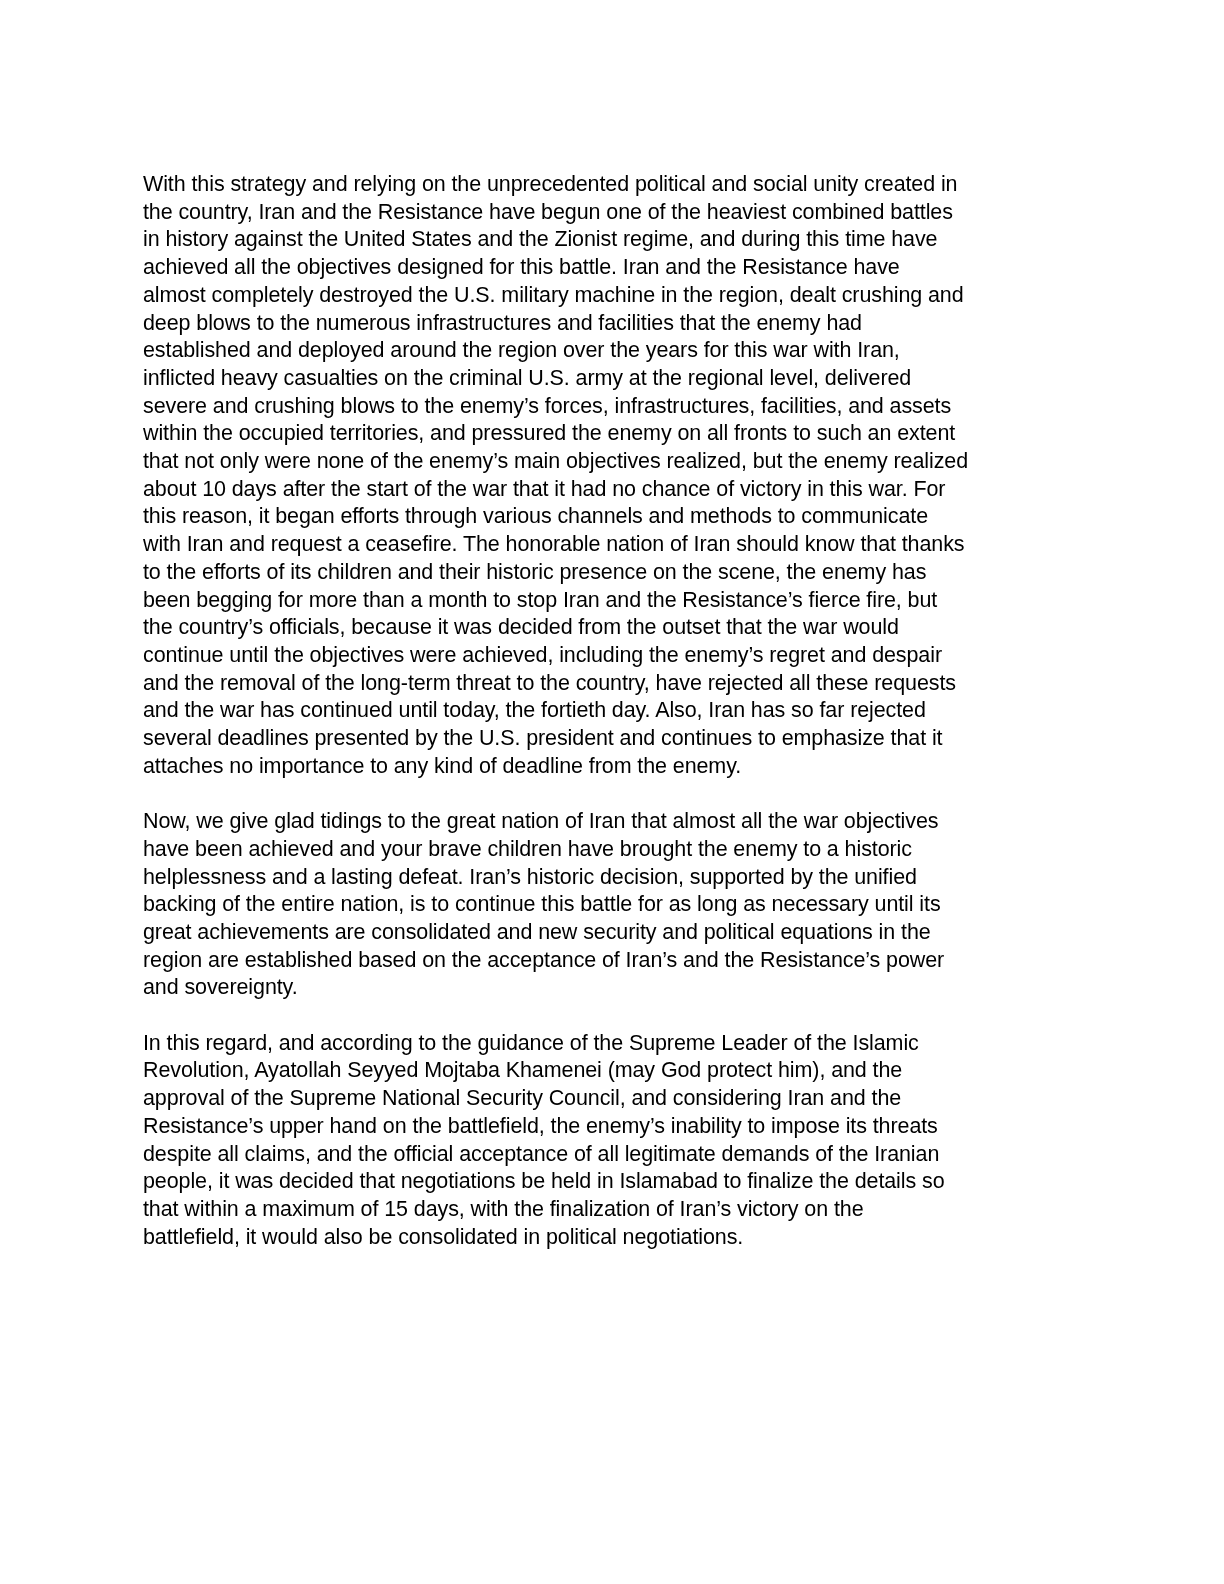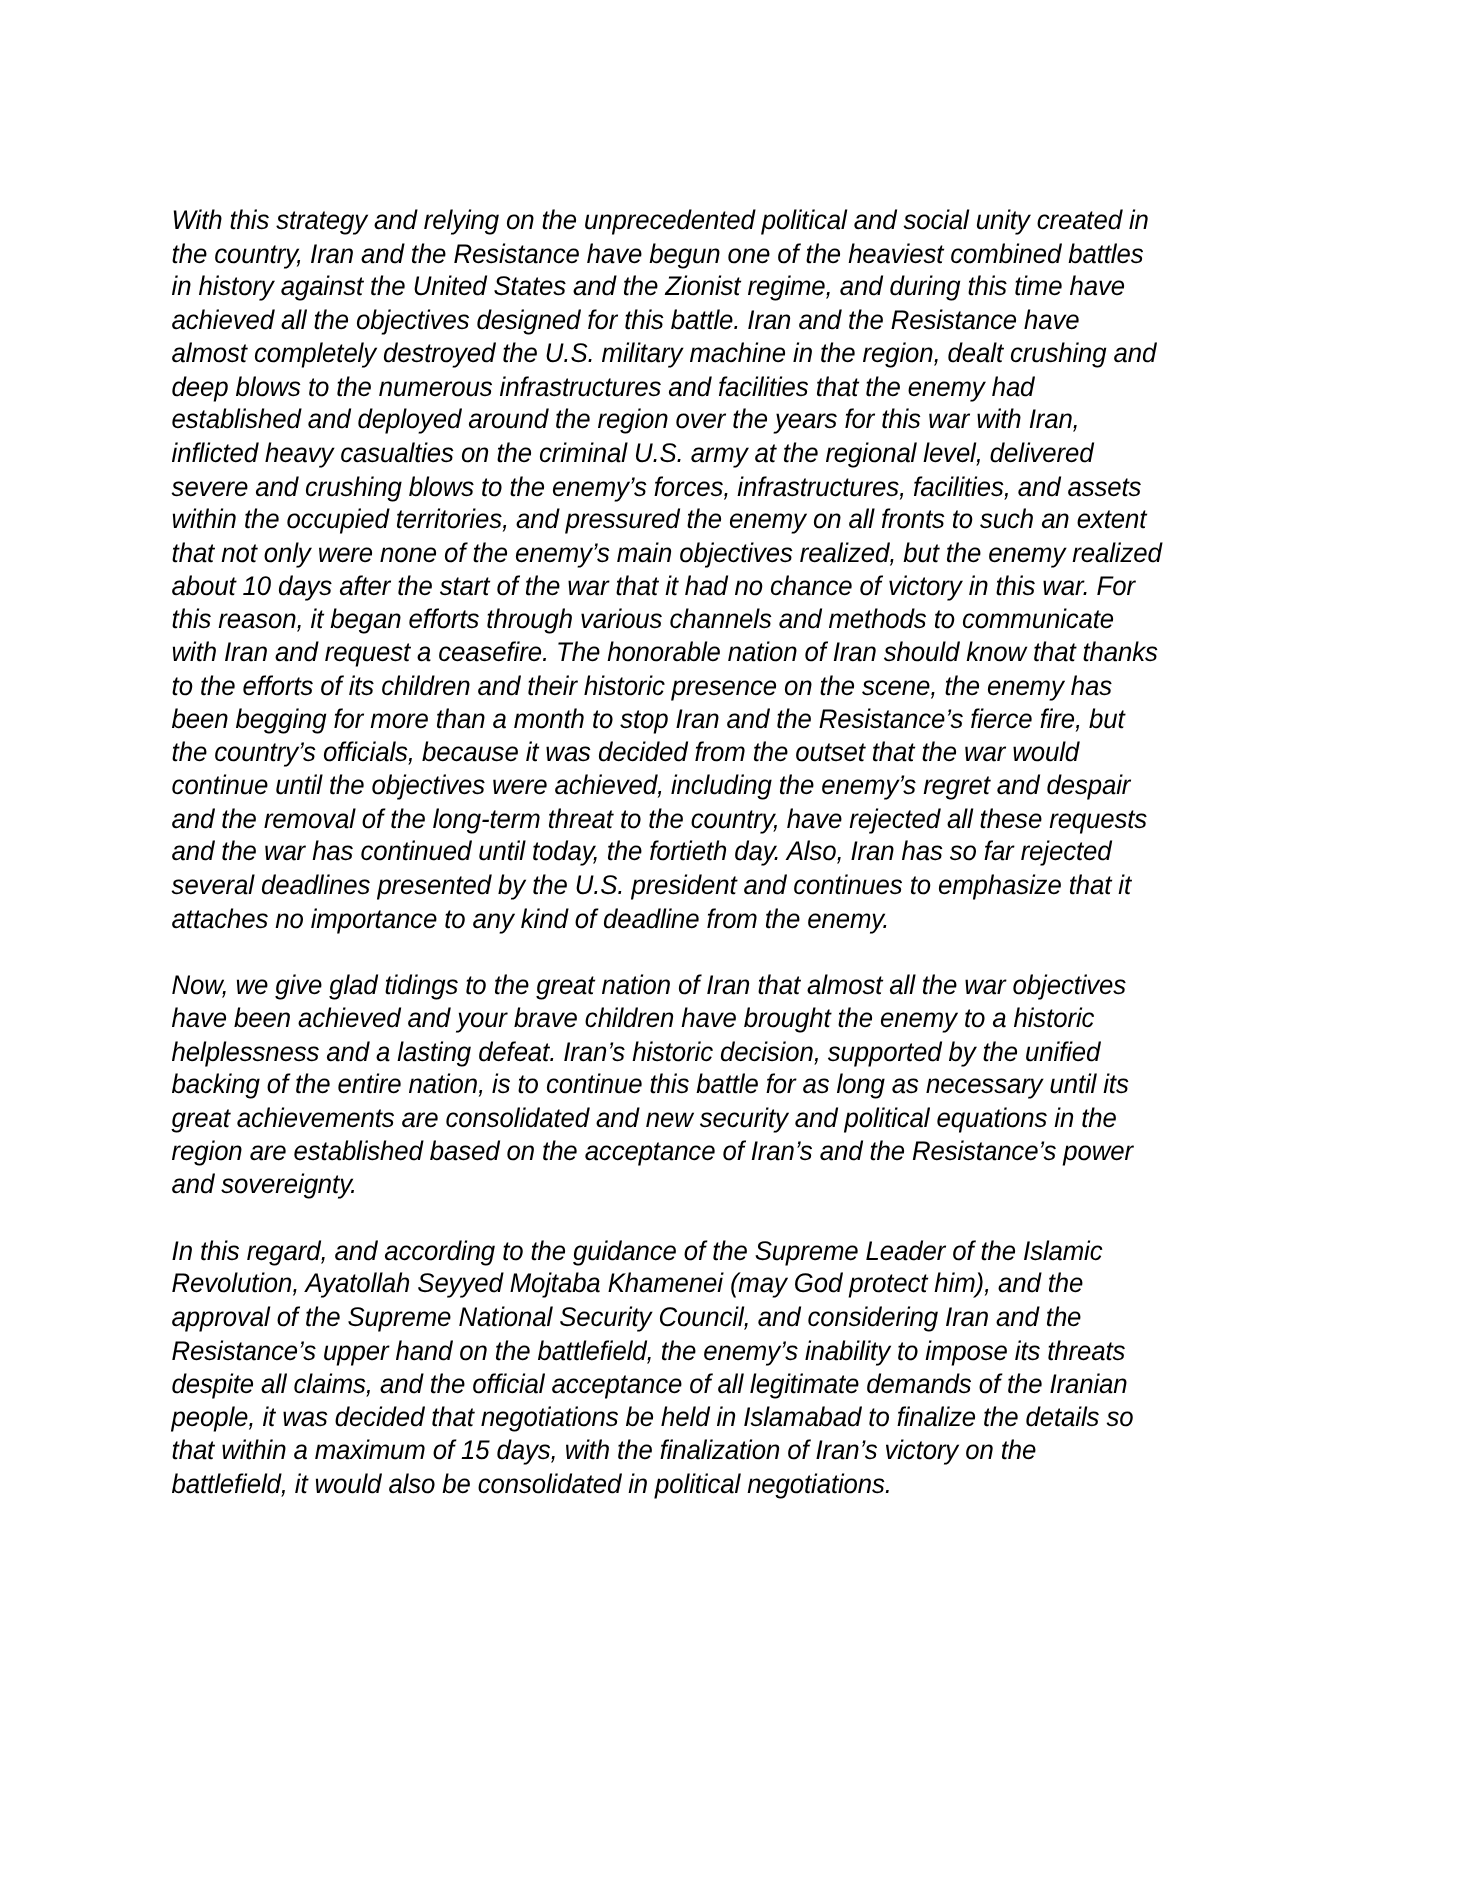--- a/index.html
+++ b/index.html
@@ -26,21 +26,20 @@
       left: 143px;
       top: 170px;
       width: 940px;
       color: #000000;
       font-family: "Liberation Sans", sans-serif;
       font-size: 22.5px;
       line-height: 27.7px;
     }
     .paragraph {
       margin: 0 0 27.7px 0;
-      font-style: italic;
     }
     .line {
       display: block;
       white-space: nowrap;
       transform-origin: left center;
       transform: scaleX(0.955);
       letter-spacing: -0.1px;
     }
   </style>
 </head>

